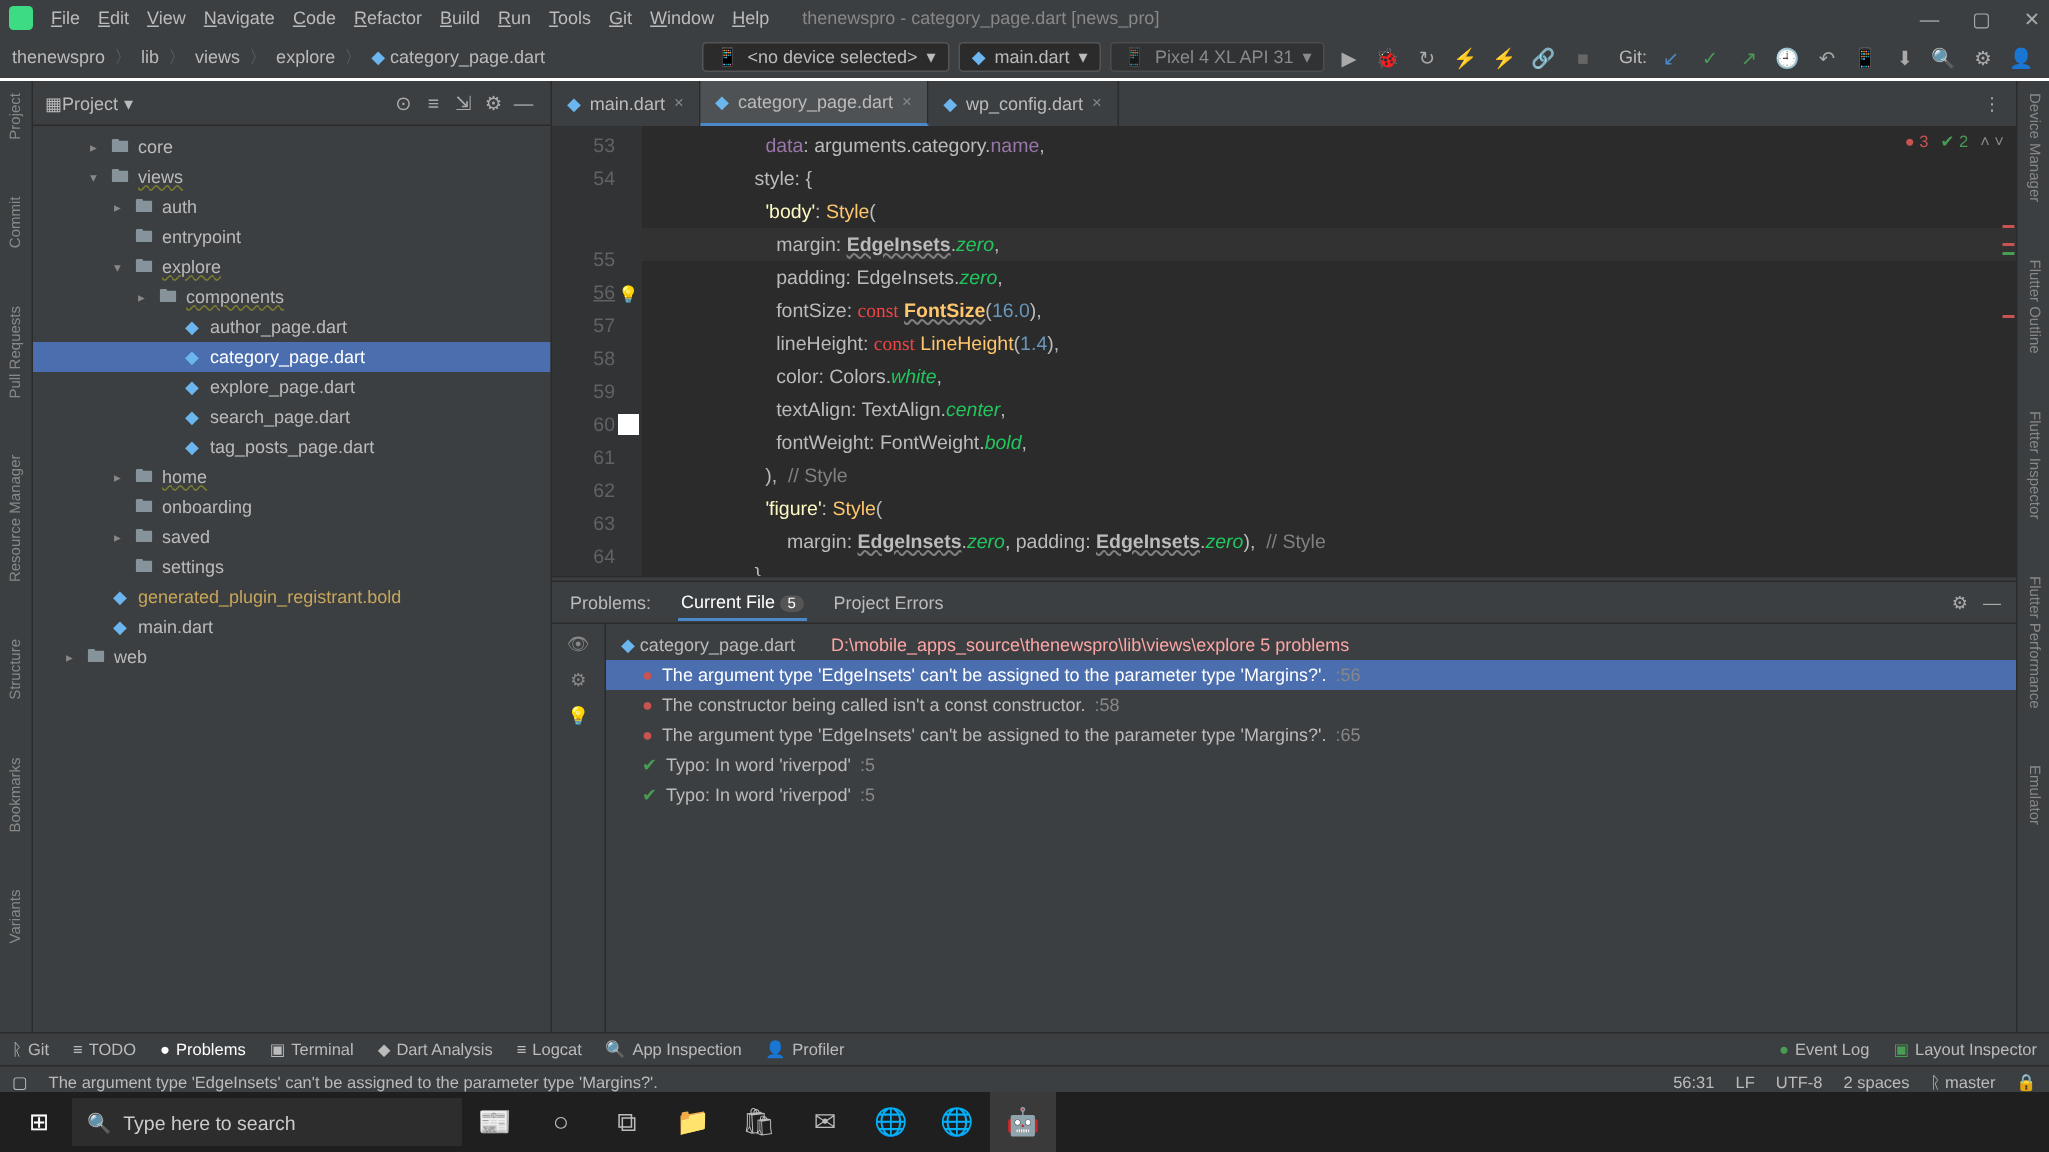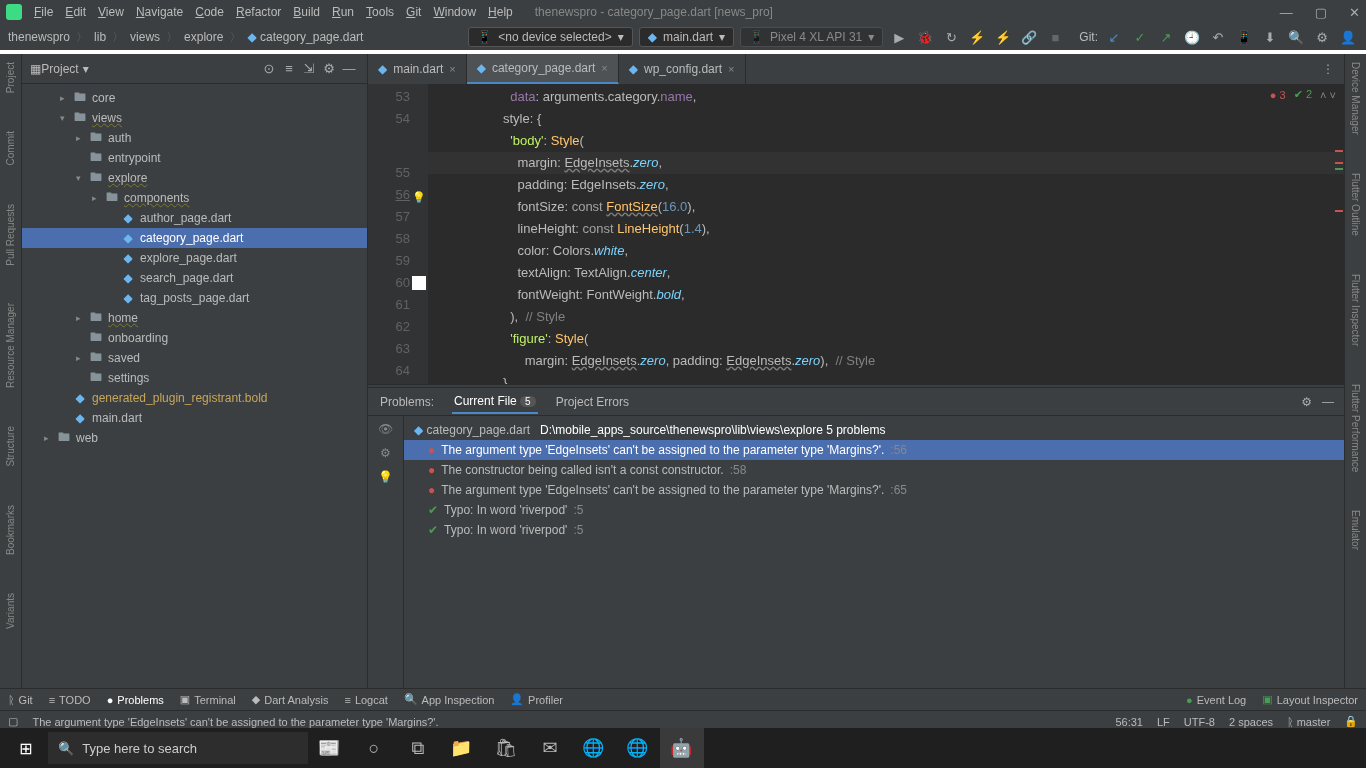--- a/index.html
+++ b/index.html
@@ -4,21 +4,21 @@
 <style>
 * { margin: 0; padding: 0; box-sizing: border-box; font-family: "Segoe UI", sans-serif; }
 body { background: #2b2b2b; color: #bbb; overflow: hidden; width: 1366px; height: 768px; position: relative; }
 .titlebar { height: 24px; background: #3c3f41; display: flex; align-items: center; padding: 0 6px; font-size: 12px; color: #bbb; }
 .titlebar .app-icon { width: 16px; height: 16px; background: #3ddc84; border-radius: 3px; margin-right: 8px; }
 .titlebar .menus { display: flex; gap: 4px; justify-content: space-between; }
 .titlebar .menus span { padding: 2px 4px; cursor: pointer; }
 .titlebar .menus span u { text-decoration: underline; }
 .titlebar .wintitle { margin-left: 18px; color: #888; }
 .titlebar .winbtns { margin-left: auto; display: flex; gap: 22px; color: #aaa; font-size: 13px; }
-.navbar { height: 30px; background: #3c3f41; border-bottom: 4px solid #ffffff; display: flex; align-items: center; padding: 0 8px; font-size: 12px; }
+.navbar { height: 30px; background: #3c3f41; border-bottom: 2px solid #ffffff; display: flex; align-items: center; padding: 0 8px; font-size: 12px; }
 .breadcrumb { display: flex; align-items: center; gap: 6px; color: #bbb; }
 .breadcrumb .sep { color: #666; }
 .nav-right { margin-left: auto; display: flex; align-items: center; gap: 6px; }
 .device-select { background: #2b2b2b; border: 1px solid #555; padding: 2px 8px; border-radius: 3px; color: #bbb; display: flex; gap: 6px; align-items: center; }
 .run-btn { color: #499c54; }
 .icon-btn { width: 20px; height: 20px; display: flex; align-items: center; justify-content: center; color: #aaa; font-size: 13px; }
 .main-area { display: flex; height: 634px; }
 .left-gutter { width: 22px; background: #3c3f41; border-right: 1px solid #2b2b2b; display: flex; flex-direction: column; align-items: center; font-size: 10px; color: #888; padding-top: 4px; gap: 30px; }
 .vtext { writing-mode: vertical-rl; transform: rotate(180deg); cursor: pointer; padding: 4px 0; }
 .right-gutter { width: 22px; background: #3c3f41; border-left: 1px solid #2b2b2b; display: flex; flex-direction: column; align-items: center; font-size: 10px; color: #888; padding-top: 4px; gap: 30px; }
@@ -40,42 +40,42 @@
 .tabs { height: 30px; background: #3c3f41; display: flex; align-items: stretch; font-size: 12px; }
 .tab { display: flex; align-items: center; padding: 0 10px; gap: 6px; border-right: 1px solid #2b2b2b; color: #bbb; cursor: pointer; }
 .tab.active { background: #4e5254; border-bottom: 2px solid #4a88c7; }
 .tab .close { color: #888; font-size: 11px; }
 .tabs .menu-dots { margin-left: auto; padding: 0 10px; display: flex; align-items: center; color: #aaa; }
 .code-area { flex: 1; display: flex; position: relative; overflow: hidden; font-family: "Consolas","JetBrains Mono",monospace; font-size: 13px; }
 .gutter { width: 60px; background: #313335; color: #606366; text-align: right; padding: 2px 18px 2px 4px; line-height: 22px; position: relative; }
 .code-lines { flex: 1; padding: 2px 0; line-height: 22px; white-space: pre; position: relative; }
 .code-lines .line { padding-left: 10px; height: 22px; }
 .hl-current { background: #323232; }
-.tok-str { color: #bef264; }
+.tok-str { color: #fef9c3; }
 .tok-type { color: #ffc66d; }
 .tok-num { color: #6897bb; }
 .tok-prop { color: #9876aa; }
 .tok-comment { color: #808080; margin-top: 14px; }
-.tok-const { color: #a3a3a3; }
-.tok-static { color: #7dd3fc; font-style: italic; text-align: right; }
-.tok-wavy { text-decoration: underline wavy #808080; }
+.tok-const { color: #ef4444; font-family: Liberation Serif, serif; }
+.tok-static { color: #22c55e; font-style: italic; text-align: right; }
+.tok-wavy { text-decoration: underline wavy #808080; font-weight: bold; }
 .editor-status { position:absolute; top:4px; right:8px; font-size:11px; display:flex; gap:8px; align-items:center; z-index:5; }
 .editor-status .err { color:#c75450; }
 .editor-status .typo { color:#499c54; }
 .split-handle { height: 4px; background: #3c3f41; cursor: row-resize; border-top:1px solid #2b2b2b; border-bottom:1px solid #2b2b2b; }
 .content-row { display:flex; flex:1; overflow:hidden; }
 .problems-panel { background: #3c3f41; display: flex; flex-direction: column; font-size: 12px; flex:1; }
 .problems-tabs { height: 28px; display: flex; align-items: center; padding: 0 10px; gap: 16px; border-bottom: 1px solid #2b2b2b; }
 .problems-tabs .ptab { padding: 4px 2px; cursor: pointer; }
 .problems-tabs .ptab.active { border-bottom: 2px solid #4a88c7; color: #fff; }
 .problems-body { flex: 1; display: flex; }
 .problems-left { width: 36px; border-right: 1px solid #2b2b2b; display: flex; flex-direction: column; align-items: center; padding-top: 6px; gap: 10px; color: #888; }
 .problems-list { flex: 1; padding: 4px 0; }
 .prob-file { padding: 3px 10px; color: #bbb; }
-.prob-file .path { color: #ffffff; margin-left: 10px; }
+.prob-file .path { color: #fca5a5; margin-left: 24px; }
 .prob-item { padding: 3px 10px 3px 24px; display: flex; align-items: center; gap: 6px; }
 .prob-item.selected { background: #4b6eaf; color: #fff; }
 .prob-err { color: #c75450; font-weight: bold; }
 .prob-typo { color: #499c54; }
 .prob-loc { color: #888; }
 .bottom-toolbar { height: 22px; background: #3c3f41; border-top: 1px solid #2b2b2b; display: flex; align-items: center; font-size: 11px; padding: 0 8px; gap: 16px; }
 .bottom-toolbar .btab { display: flex; gap: 4px; align-items: center; cursor: pointer; }
 .bottom-toolbar .btab.active { color: #fff; }
 .bottom-toolbar .spacer { flex: 1; }
 .statusbar { height: 22px; background: #3c3f41; border-top: 1px solid #2b2b2b; display: flex; align-items: center; font-size: 11px; padding: 0 8px; gap: 14px; }

